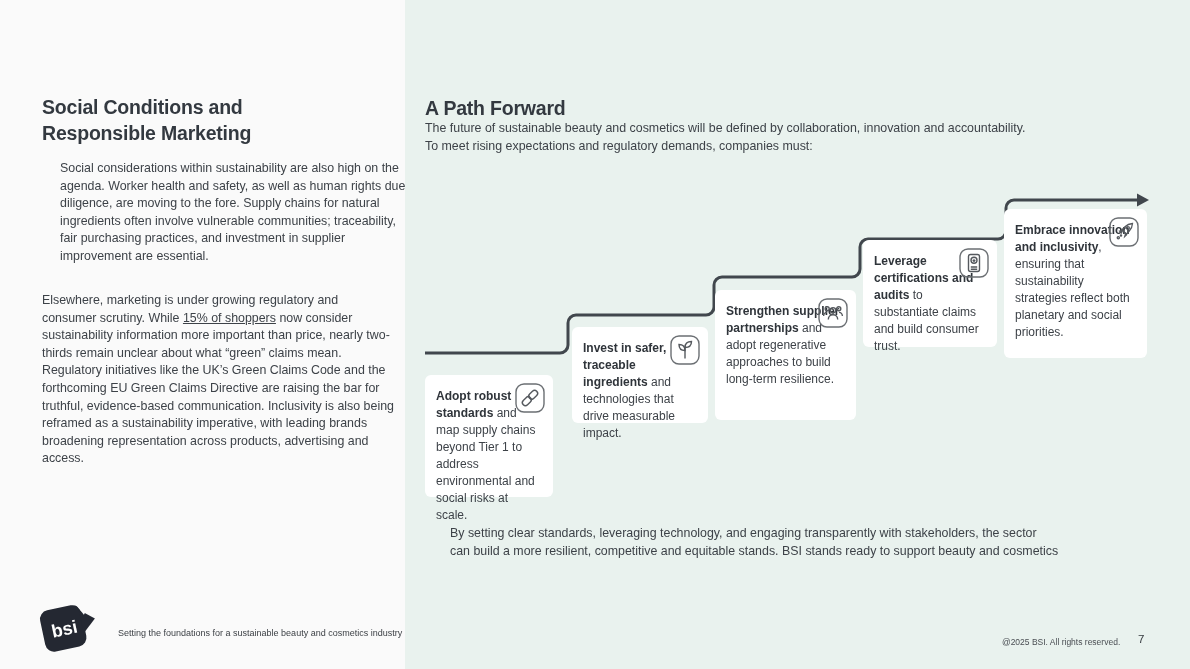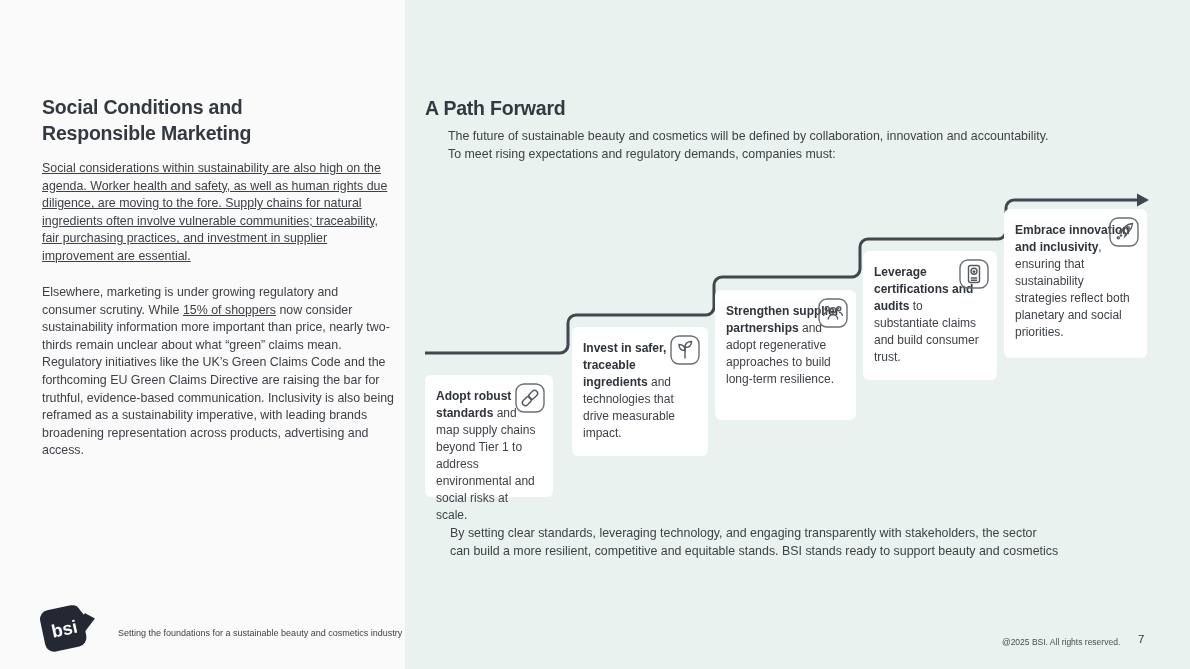--- a/index.html
+++ b/index.html
@@ -8,37 +8,37 @@
   .page { position: relative; width: 1190px; height: 669px; overflow: hidden; background: #84cc16; }
 
   .left-panel { position: absolute; left: 0; top: 0; width: 405px; height: 669px; background: #fafafa; }
   .right-panel { position: absolute; left: 405px; top: 0; width: 785px; height: 669px; background: #e9f2ee; }
 
   .h-title { position: absolute; font-size: 19.5px; font-weight: 700; color: #333940; letter-spacing: -0.2px; line-height: 26px; }
   .left-title { left: 42px; top: 94px; }
   .right-title { left: 425px; top: 95px; }
 
   .body-text { font-size: 12.4px; line-height: 17.6px; color: #3d4248; }
-  .left-para1 { position: absolute; left: 42px; top: 160px; width: 352px; text-decoration: underline; }
-  .left-para2 { position: absolute; left: 42px; top: 284px; width: 352px; }
+  .left-para1 { position: absolute; left: 60px; top: 160px; width: 352px; }
+  .left-para2 { position: absolute; left: 42px; top: 292px; width: 352px; }
   .left-para2 a { color: #3d4248; text-decoration: underline; }
 
-  .intro { position: absolute; left: 425px; top: 128px; width: 680px; margin-left: 23px; }
+  .intro { position: absolute; left: 425px; top: 120px; width: 680px; }
   .closing { position: absolute; left: 425px; top: 525px; width: 680px; margin-left: 25px; }
 
   .stair-svg { position: absolute; left: 425px; top: 190px; }
 
   .step-card { position: absolute; background: #ffffff; border-radius: 6px; padding: 13px 11px 10px 11px;
                font-size: 12px; line-height: 17px; color: #3d4248; }
   .step-card strong { font-weight: 700; color: #2f343a; }
   .card-icon { position: absolute; top: 8px; right: 8px; width: 30px; height: 30px; }
   .card-1 { left: 425px;  top: 375px; width: 128px; height: 122px; }
-  .card-2 { left: 572px;  top: 327px; width: 136px; height: 129px; }
+  .card-2 { left: 572px;  top: 327px; width: 136px; height: 96px; }
   .card-3 { left: 715px;  top: 290px; width: 141px; height: 130px; }
-  .card-4 { left: 863px;  top: 251px; width: 134px; height: 129px; }
+  .card-4 { left: 863px;  top: 240px; width: 134px; height: 107px; }
   .card-5 { left: 1004px; top: 209px; width: 143px; height: 149px; }
 
   .logo { position: absolute; left: 36px; top: 597px; }
   .tagline { position: absolute; left: 118px; top: 628px; font-size: 9px; color: #3b3f44; }
   .copyright { position: absolute; left: 1002px; top: 637px; font-size: 8.5px; color: #4a4e53; }
   .page-number { position: absolute; left: 1138px; top: 633px; font-size: 11.5px; color: #33383d; font-weight: 500; }
 </style>
 </head>
 <body>
 

